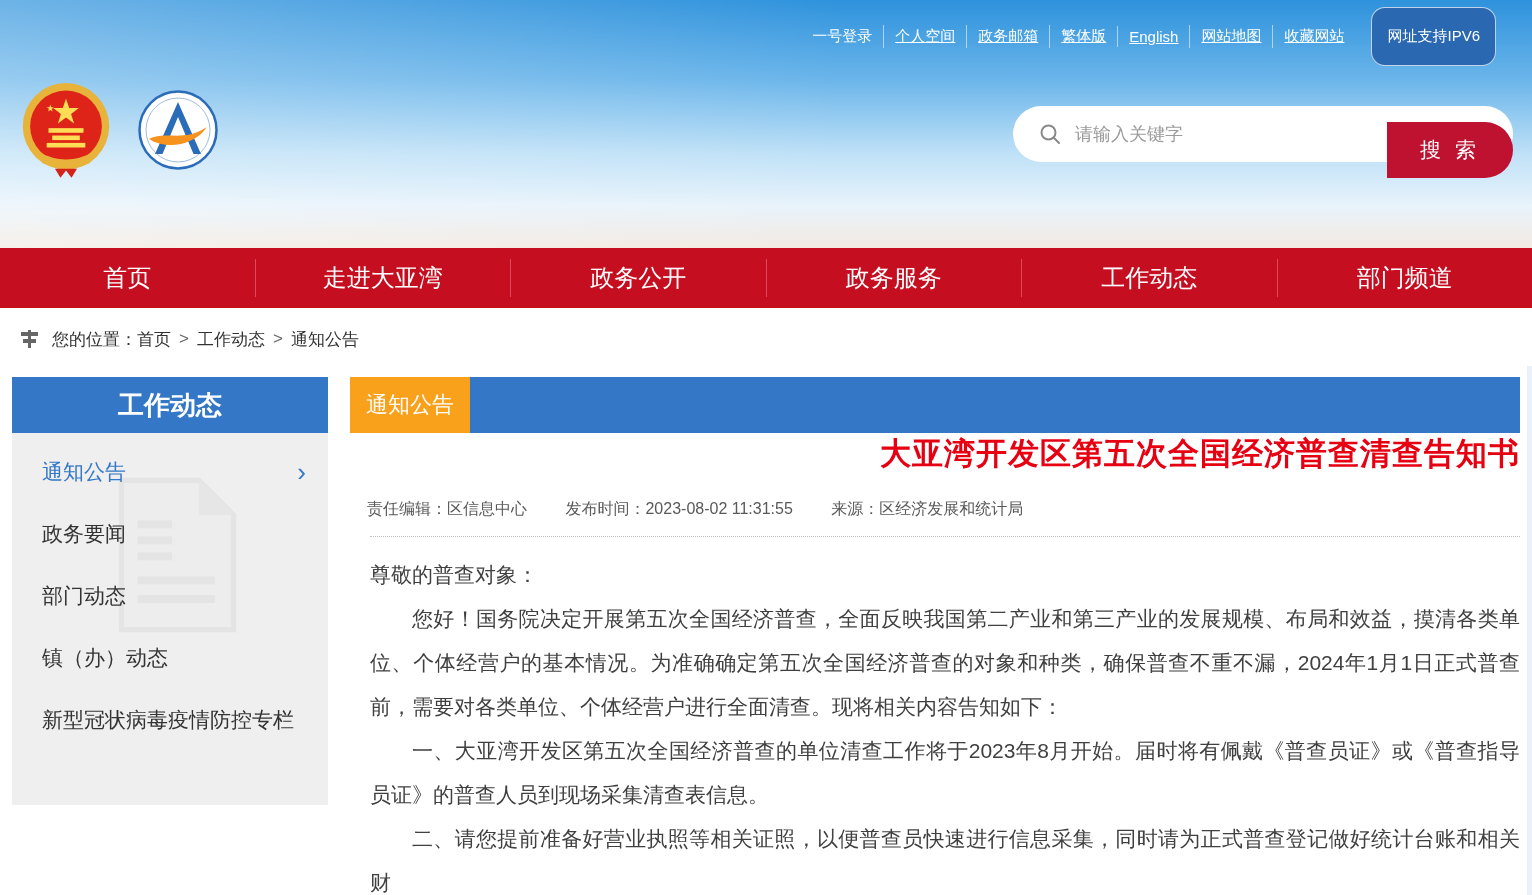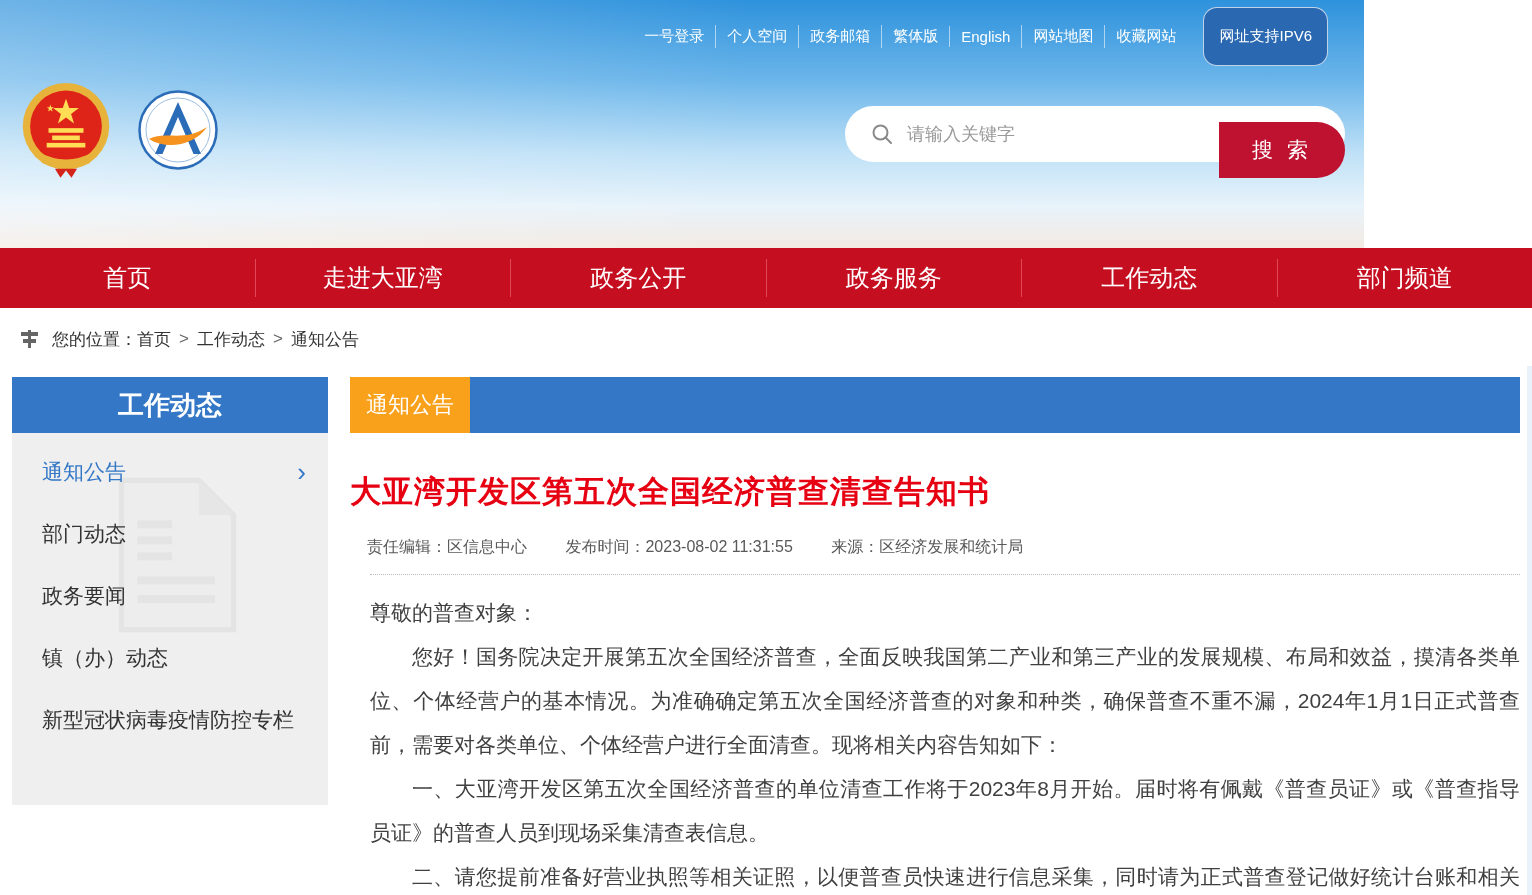--- a/index.html
+++ b/index.html
@@ -1,28 +1,28 @@
 <!DOCTYPE html>
 <html lang="zh"><head>
 <meta charset="utf-8">
 <style>
   * { margin:0; padding:0; box-sizing:border-box; }
   body { font-family:"Liberation Sans","DejaVu Sans",sans-serif; background:#fff; }
   .page { position:relative; width:1532px; height:895px; overflow:hidden; background:#fff; }
 
   
-  .header { position:absolute; top:0; left:0; width:1364px; height:248px;
+  .header { position:absolute; top:0; left:0; width:1532px; height:248px;
     background:
       linear-gradient(to right, rgba(255,255,255,.30), rgba(255,255,255,0) 55%),
       linear-gradient(to bottom, #2E92DC 0%, #6AB5EA 32%, #BFE1F7 62%, #E8F3FB 83%, #F3EAE2 100%);
   }
   .utility { position:absolute; top:7px; right:36px; display:flex; align-items:center;
     color:#fff; font-size:15px; }
   .u-link { padding:2px 11px; cursor:pointer; white-space:nowrap; }
-  .u-link + .u-link { border-left:1px solid rgba(255,255,255,.55); }
+  .u-link + .u-link { border-left:1px solid rgba(255,255,255,.55);text-decoration:underline; }
   .ipv6-badge { margin-left:16px; background:#2A68B2; border:1px solid rgba(255,255,255,.7);
     border-radius:14px; padding:19px 15px; font-size:15px; cursor:pointer; white-space:nowrap; }
 
   .brand { position:absolute; left:20px; top:80px; display:flex; align-items:flex-start; }
   .emblem { width:92px; height:100px; }
   .round-logo { width:80px; height:80px; margin:10px 22px 0 26px; }
   .brand-text { margin-top:8px; color:#1E5FAE; }
   .brand-cn { font-size:39px; font-weight:bold; letter-spacing:1px; line-height:1.1; }
   .brand-en { font-size:27px; font-weight:bold; letter-spacing:2px; margin-top:7px; }
 
@@ -62,21 +62,21 @@
   .side-item { position:relative; height:62px; line-height:62px; padding-left:30px;
     font-size:21px; color:#333; cursor:pointer; z-index:1; white-space:nowrap; }
   .side-item.active { color:#3377C6; }
   .side-item .chev { position:absolute; right:22px; top:0; color:#3377C6; font-size:26px; }
 
   
   .main { position:absolute; left:350px; top:377px; width:1170px; }
   .main-bar { height:56px; background:#3377C6; display:flex; }
   .main-tab { width:120px; height:56px; background:#F9A11B; color:#fff; font-size:22px;
     display:flex; align-items:center; justify-content:center; cursor:pointer; }
-  .article-title { margin-top:38px; text-align:left; color:#E60012; font-size:31px;
+  .article-title { text-align:right; color:#E60012; font-size:31px;
     font-weight:bold; letter-spacing:1px; }
   .article-meta { margin-top:24px; color:#595959; font-size:16px; }
   .article-meta .meta-group { margin:0 17px; white-space:nowrap; }
   .dotted-rule { margin:16px 0 0 20px; border-bottom:1px dotted #BDBDBD; height:1px; }
   .article-body { margin-top:16px; padding-left:20px; font-size:21px; line-height:44px;
     color:#404040; text-align:justify; }
   .article-body p { margin:0; }
   .article-body p.indent { text-indent:2em; }
 
   .scroll-strip { position:absolute; right:0; top:366px; bottom:0; width:5px;
@@ -168,24 +168,24 @@
         <rect x="20" y="46" width="26" height="6" fill="#DCDCDC"></rect>
         <rect x="20" y="58" width="26" height="6" fill="#DCDCDC"></rect>
         <rect x="20" y="76" width="58" height="6" fill="#DCDCDC"></rect>
         <rect x="20" y="90" width="58" height="6" fill="#DCDCDC"></rect>
       </svg>
       <div class="side-item active">
         <span>通知公告</span>
         <span class="chev">›</span>
       </div>
       <div class="side-item">
+        <span>政务要闻</span>
+      </div>
+      <div class="side-item">
         <span>部门动态</span>
-      </div>
-      <div class="side-item">
-        <span>政务要闻</span>
       </div>
       <div class="side-item">
         <span>镇（办）动态</span>
       </div>
       <div class="side-item">
         <span>新型冠状病毒疫情防控专栏</span>
       </div>
     </div>
   </div>
 

